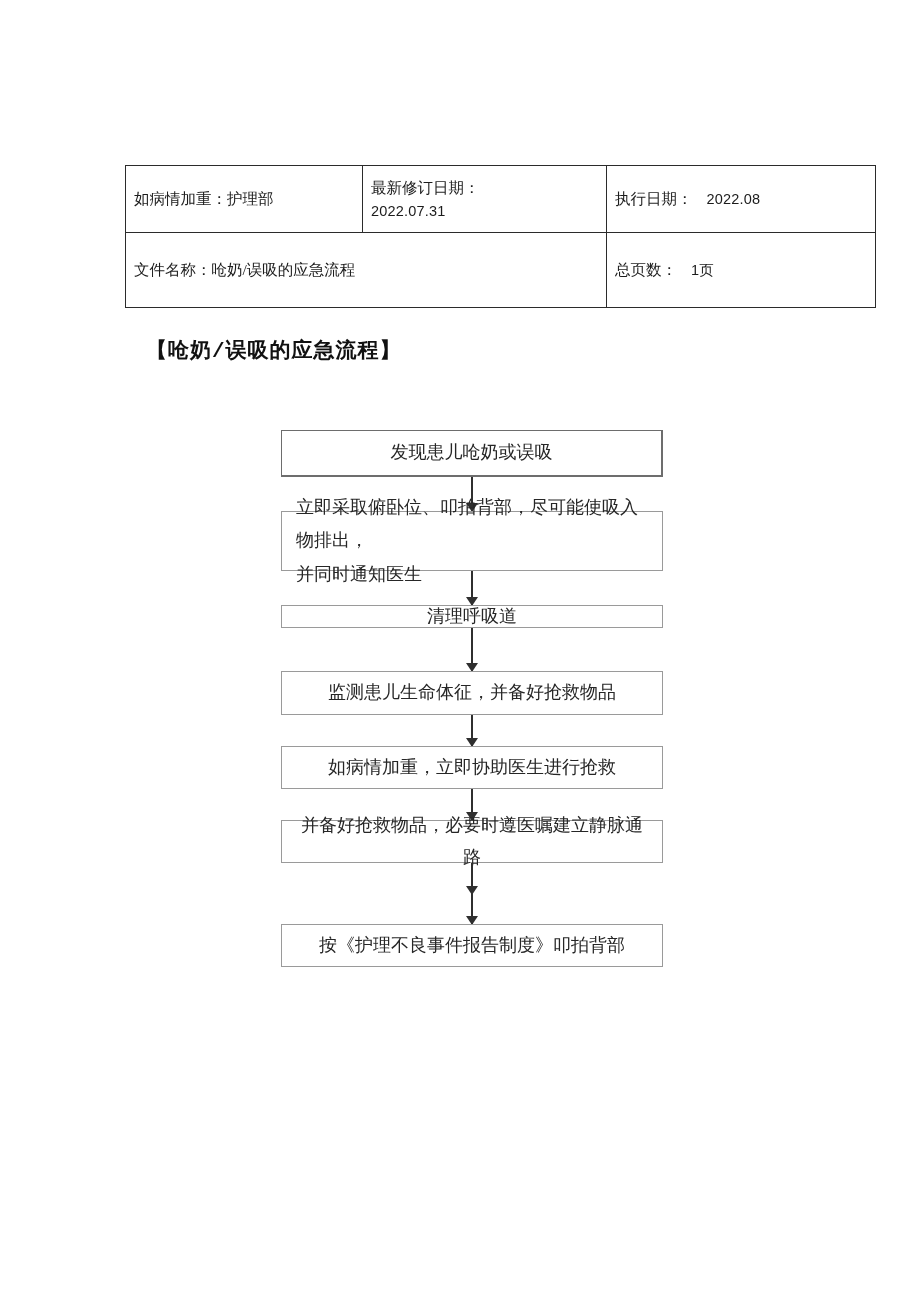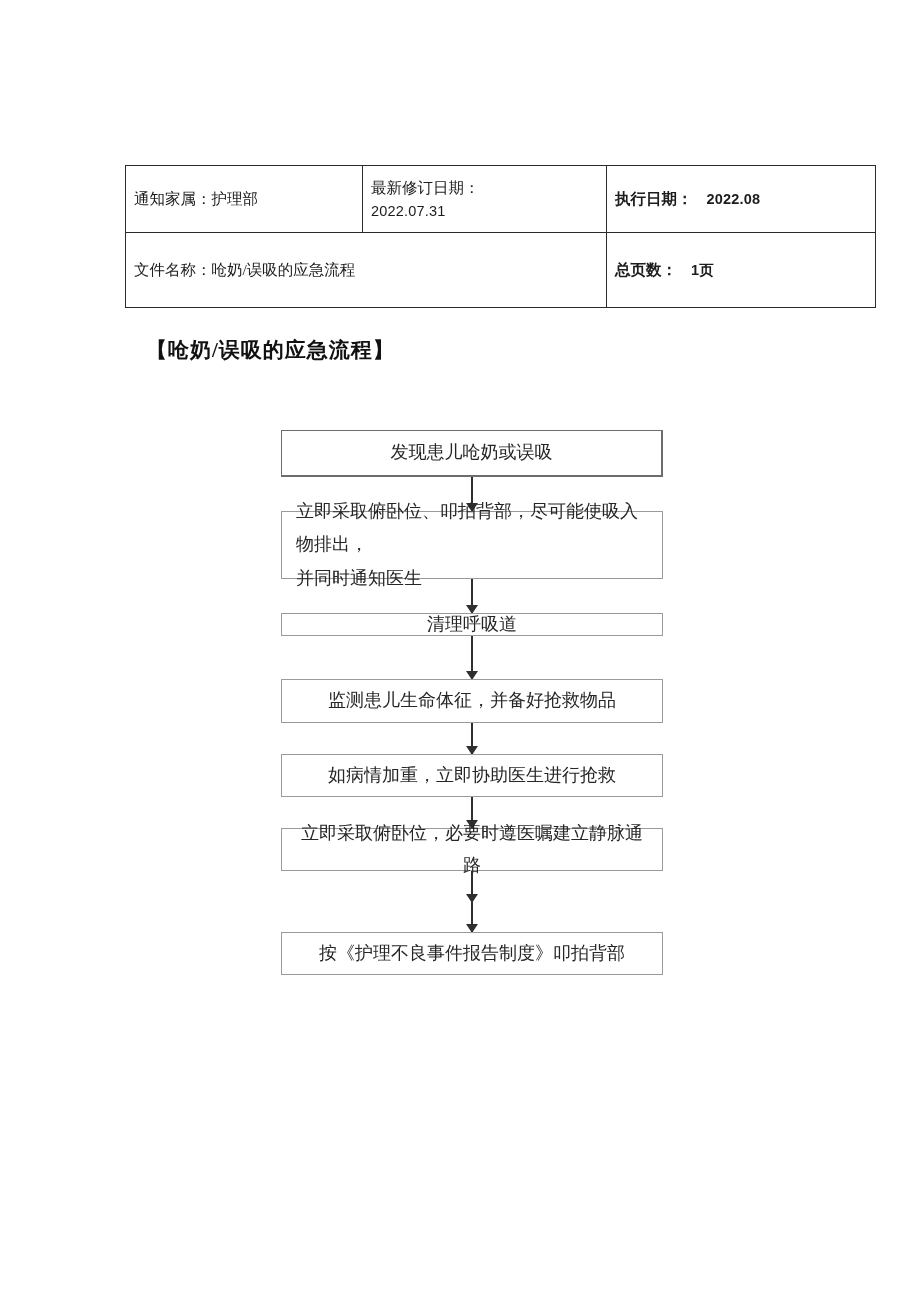--- a/index.html
+++ b/index.html
@@ -29,41 +29,41 @@
     border: 1px solid #2b2b2b;
     vertical-align: middle;
     padding: 6px 10px 6px 8px;
     font-size: 15.5px;
     line-height: 1.55;
     font-family: "Liberation Serif", "DejaVu Serif", serif;
     color: #1c1c1c;
   }
   .col-a { width: 218px; }
   .col-b { width: 225px; }
-  .col-c { width: 250px; font-weight: bold; }
+  .col-c { width: 250px; }
   .row-1 td { height: 54px; }
   .row-2 td { height: 62px; }
   .cell-two-line { line-height: 1.5; }
   .cell-two-line .ln { display: block; }
   .mono-num {
     font-family: "Liberation Sans", "DejaVu Sans", sans-serif;
     font-size: 14.5px;
     letter-spacing: 0.2px;
   }
   .gap-sp { display: inline-block; width: 14px; }
 
   
   .section-title {
     position: absolute;
     left: 146px;
     top: 336px;
     font-size: 21px;
     font-weight: bold;
     letter-spacing: 1px;
-    font-family: Liberation Serif, serif;
+    font-family: Liberation Mono, monospace;
     color: #111111;
     white-space: nowrap;
   }
 
   
   .flow {
     position: absolute;
     left: 281px;
     top: 430px;
     width: 382px;
@@ -114,36 +114,36 @@
     left: 50%;
     bottom: -1px;
     transform: translateX(-50%);
     width: 0;
     height: 0;
     border-left: 6px solid transparent;
     border-right: 6px solid transparent;
     border-top: 9px solid #2f2f2f;
   }
   .h48 { height: 47px; }
-  .h60 { height: 68px; }
+  .h60 { height: 60px; }
   .h41 { height: 23px; }
   .h44 { height: 44px; }
   .h43 { height: 43px; }
   .c34 { height: 34px; }
   .c31 { height: 31px; }
   .c30 { height: 30px; }
 </style>
 </head>
 <body>
 
 <table class="doc-table">
   <tbody>
       <tr class="row-1">
     <td class="col-a">
-      <span>通知家属：护理部</span>
+      <span>如病情加重：护理部</span>
     </td>
     <td class="col-b cell-two-line">
       <span class="ln">最新修订日期：</span>
       <span class="ln mono-num">2022.07.31</span>
     </td>
     <td class="col-c">
       <span>执行日期：</span><span class="gap-sp"></span><span class="mono-num">2022.08</span>
     </td>
   </tr>
   <tr class="row-2">
@@ -193,21 +193,21 @@
     </div>
 
   <div class="flow-box h43">
     <span class="txt">如病情加重，立即协助医生进行抢救</span>
   </div>
   <div class="connector c31">
       <div class="stem"></div>
     </div>
 
   <div class="flow-box h43">
-    <span class="txt">立即采取俯卧位，必要时遵医嘱建立静脉通路</span>
+    <span class="txt">并备好抢救物品，必要时遵医嘱建立静脉通路</span>
   </div>
   <div class="connector c31">
       <div class="stem"></div>
     </div>
 
   <div class="connector c30">
       <div class="stem"></div>
     </div>
 
   <div class="flow-box h43">

